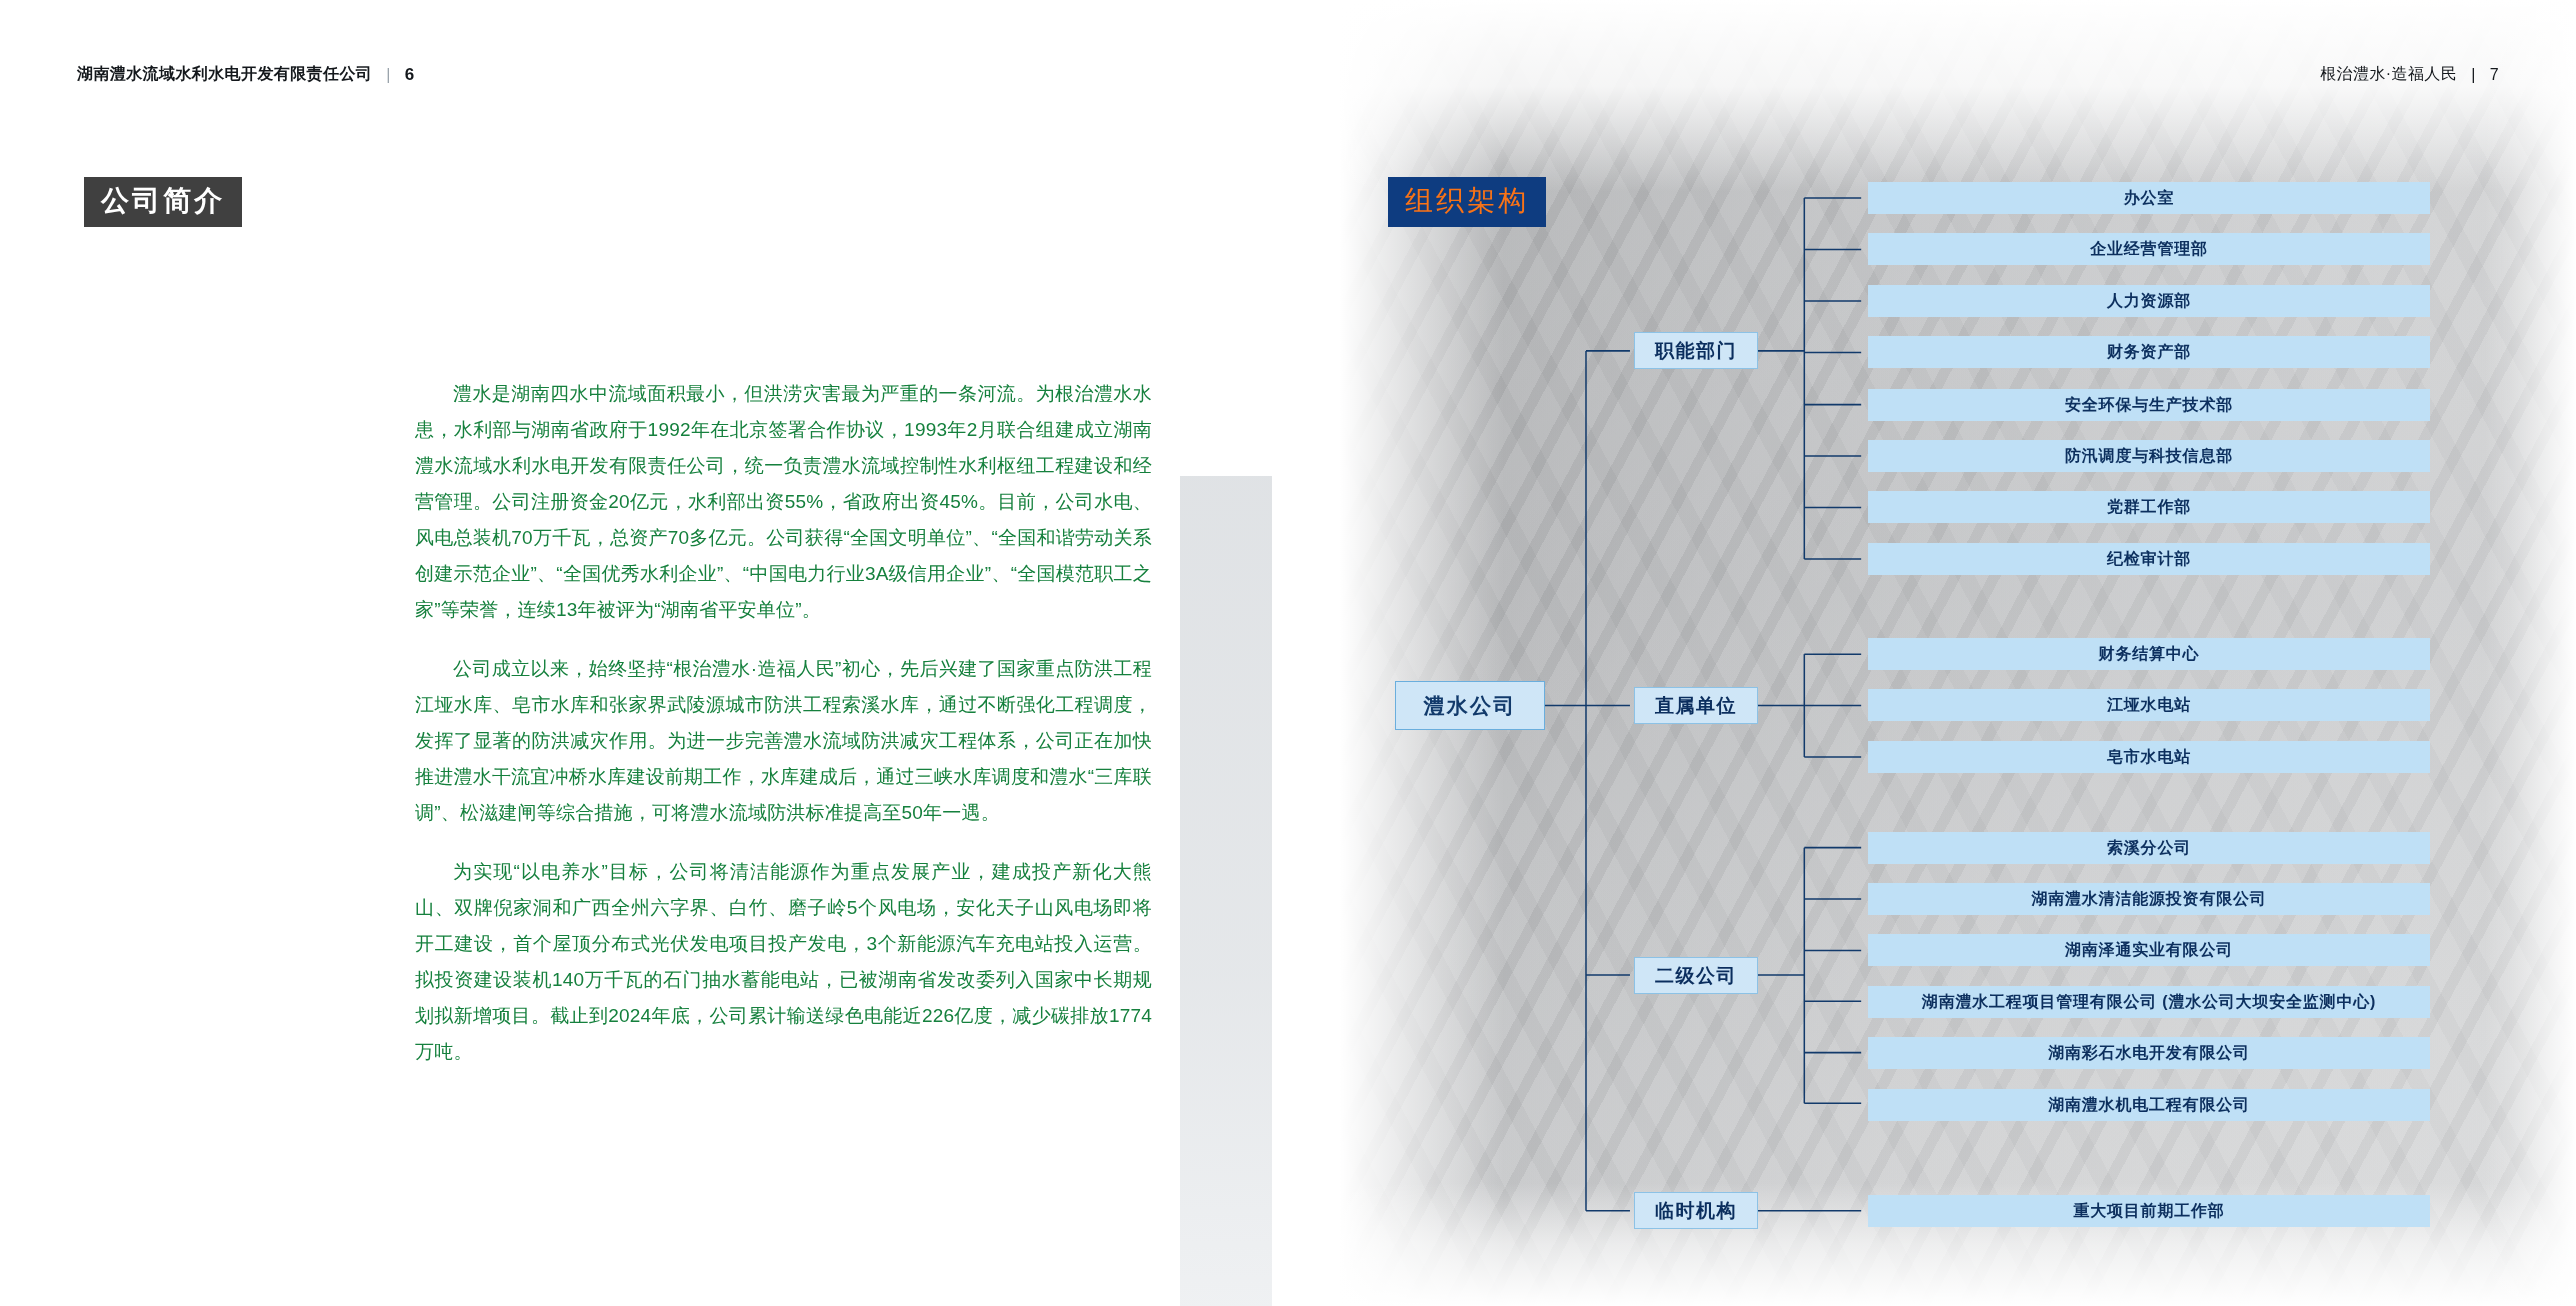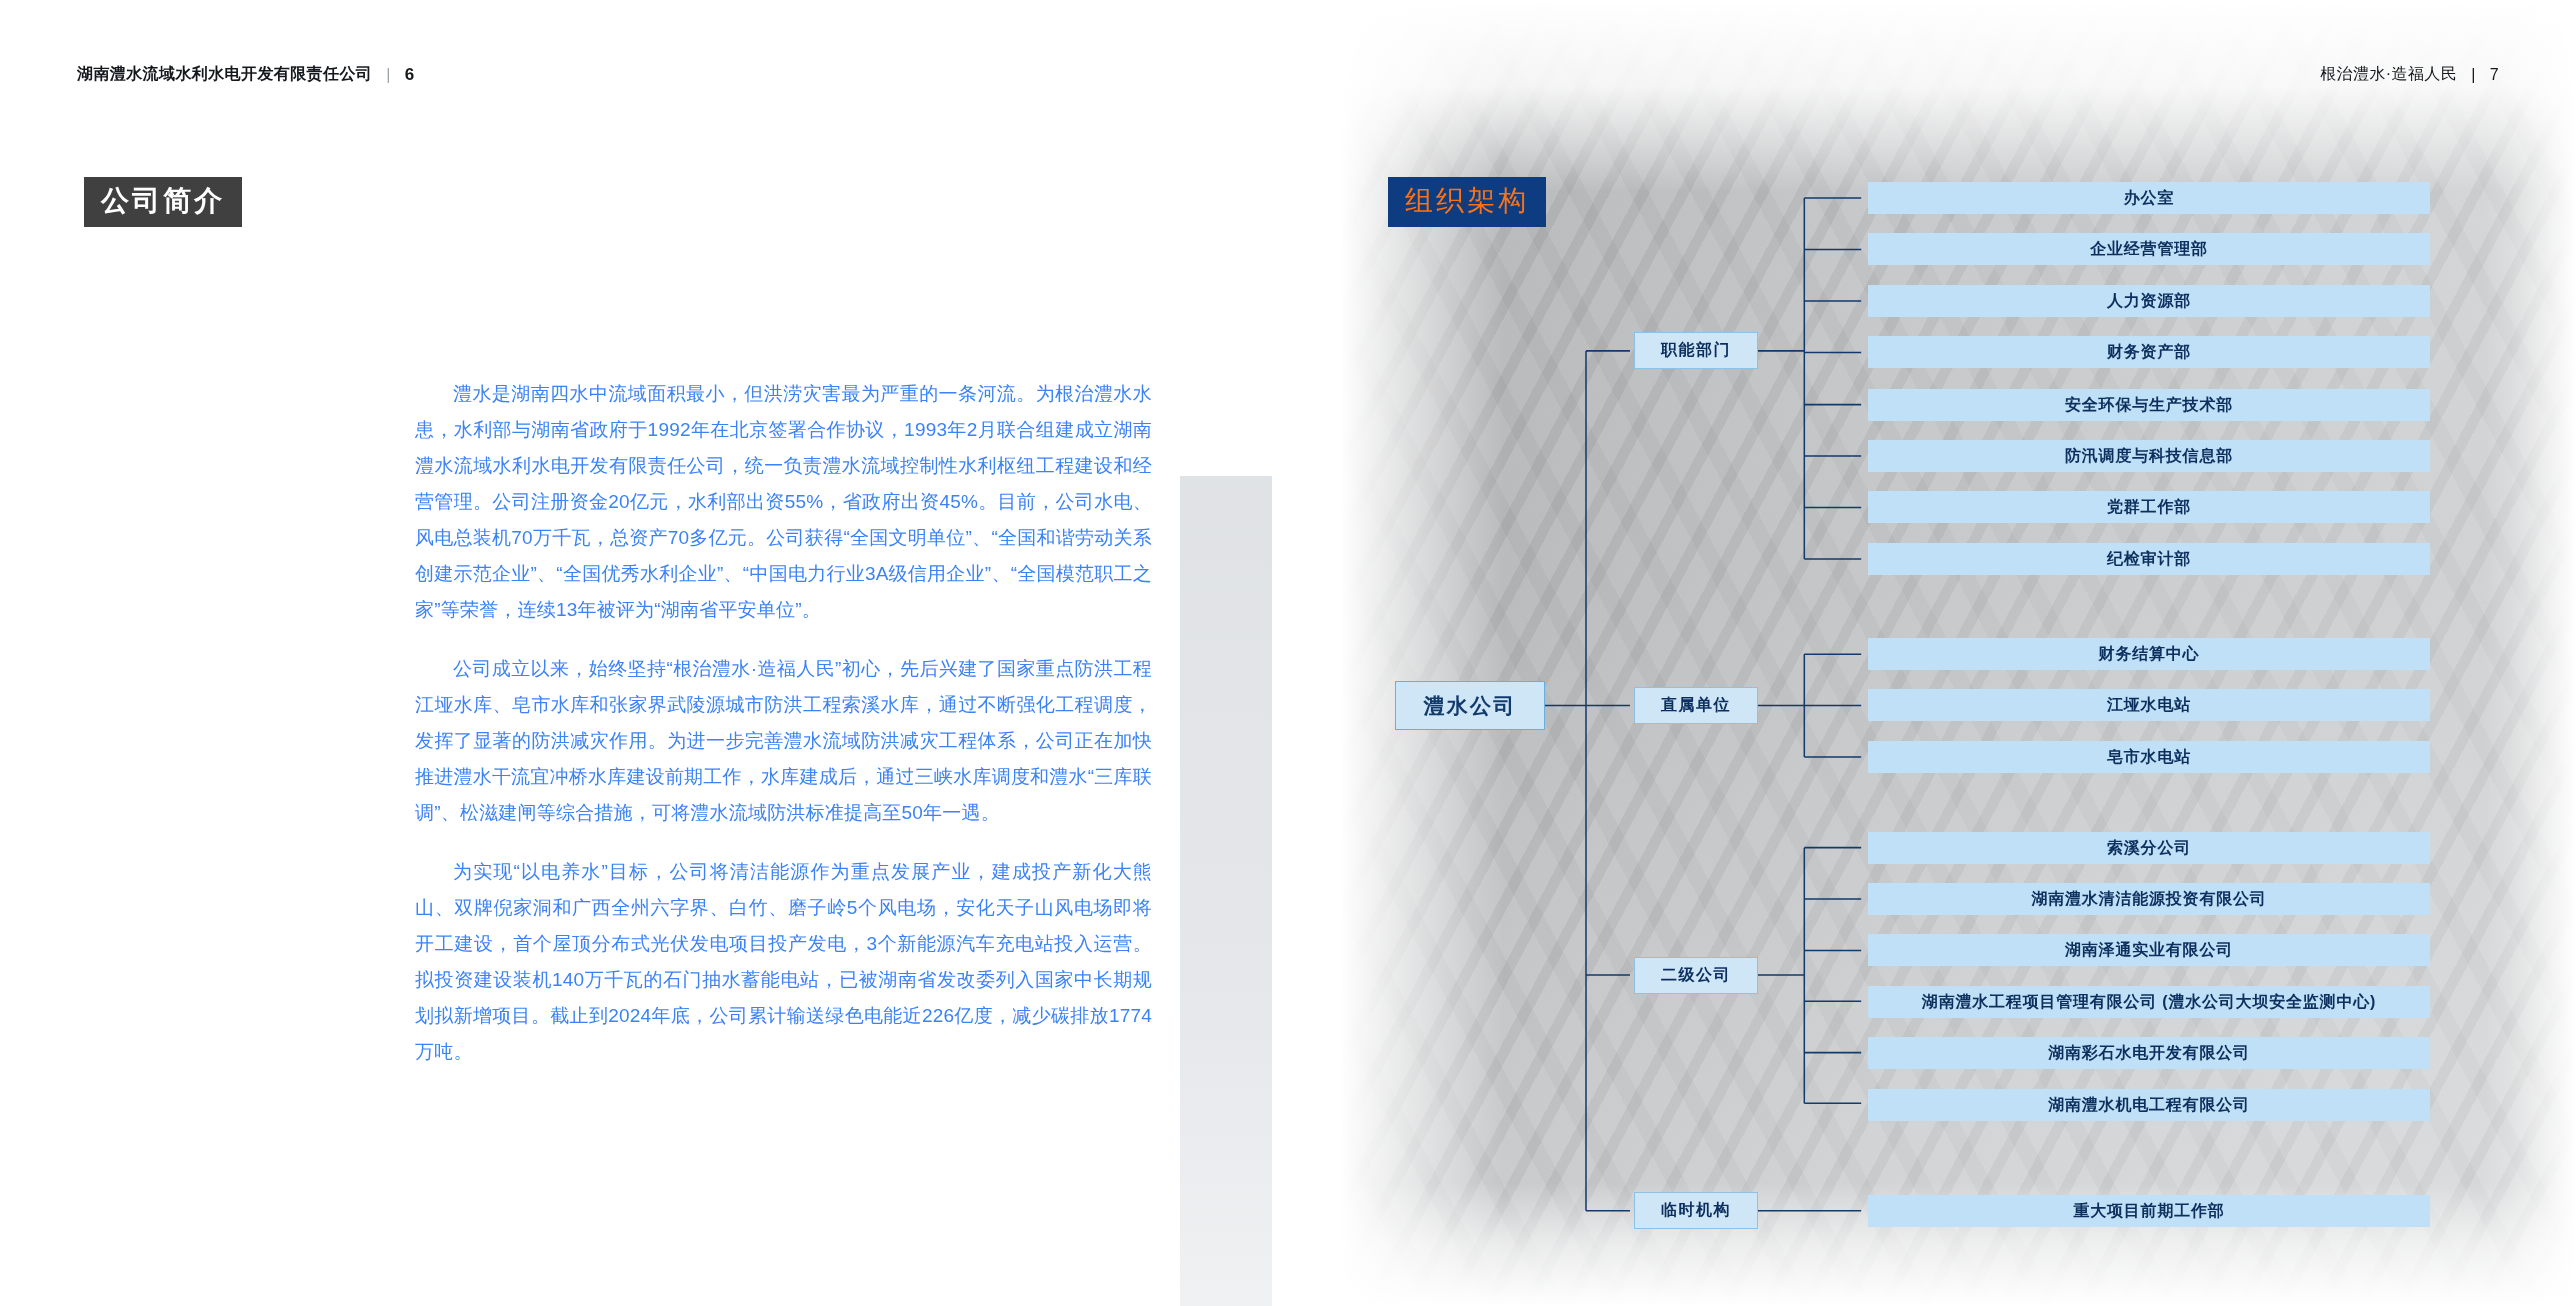--- a/index.html
+++ b/index.html
@@ -61,21 +61,21 @@
     padding: 10px 17px 11.5px 17px;
     line-height: 1;
   }
   .body-copy {
     position: absolute;
     top: 376px;
     left: 415px;
     width: 737px;
     font-size: 19px;
     line-height: 36px;
-    color: #3b82f6;
+    color: #15803d;
     letter-spacing: 0.2px;
     text-align: justify;
   }
   .body-copy p {
     margin: 0 0 23px 0;
     text-indent: 2em;
   }
   .body-copy p:last-child { margin-bottom: 0; }
 
   
@@ -186,21 +186,21 @@
     font-size: 21px;
     left: 91px;
     top: 681px;
     width: 150px;
     height: 49px;
     letter-spacing: 2.3px;
   }
   .group {
     background: #cfe6f7;
     border: 0.8px solid #8cc2e6;
-    font-size: 16px;
+    font-size: 19px;
     width: 124px;
     height: 37px;
     left: 330px;
     letter-spacing: 1.5px;
   }
   .leaf {
     background: #bfe0f6;
     font-size: 16px;
     height: 32px;
     left: 564px;

